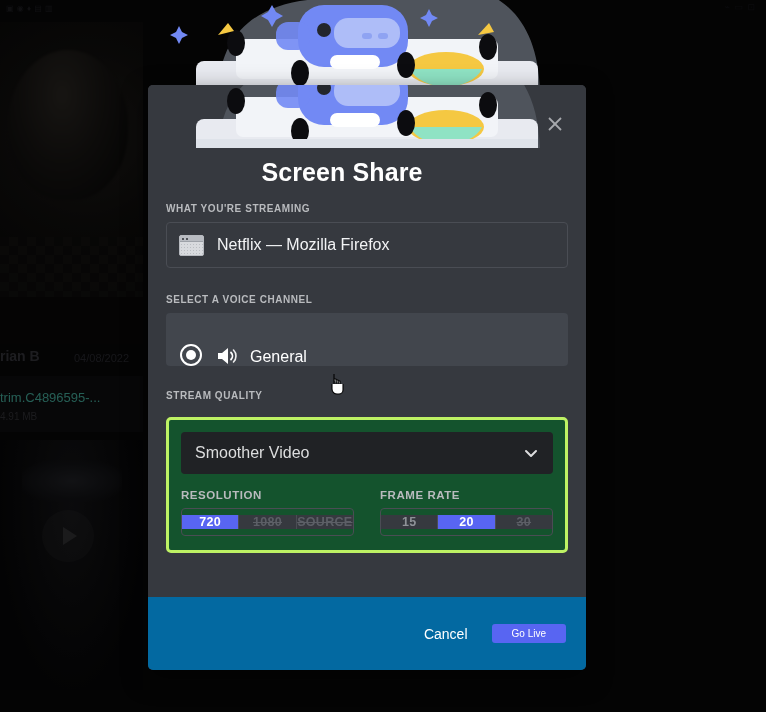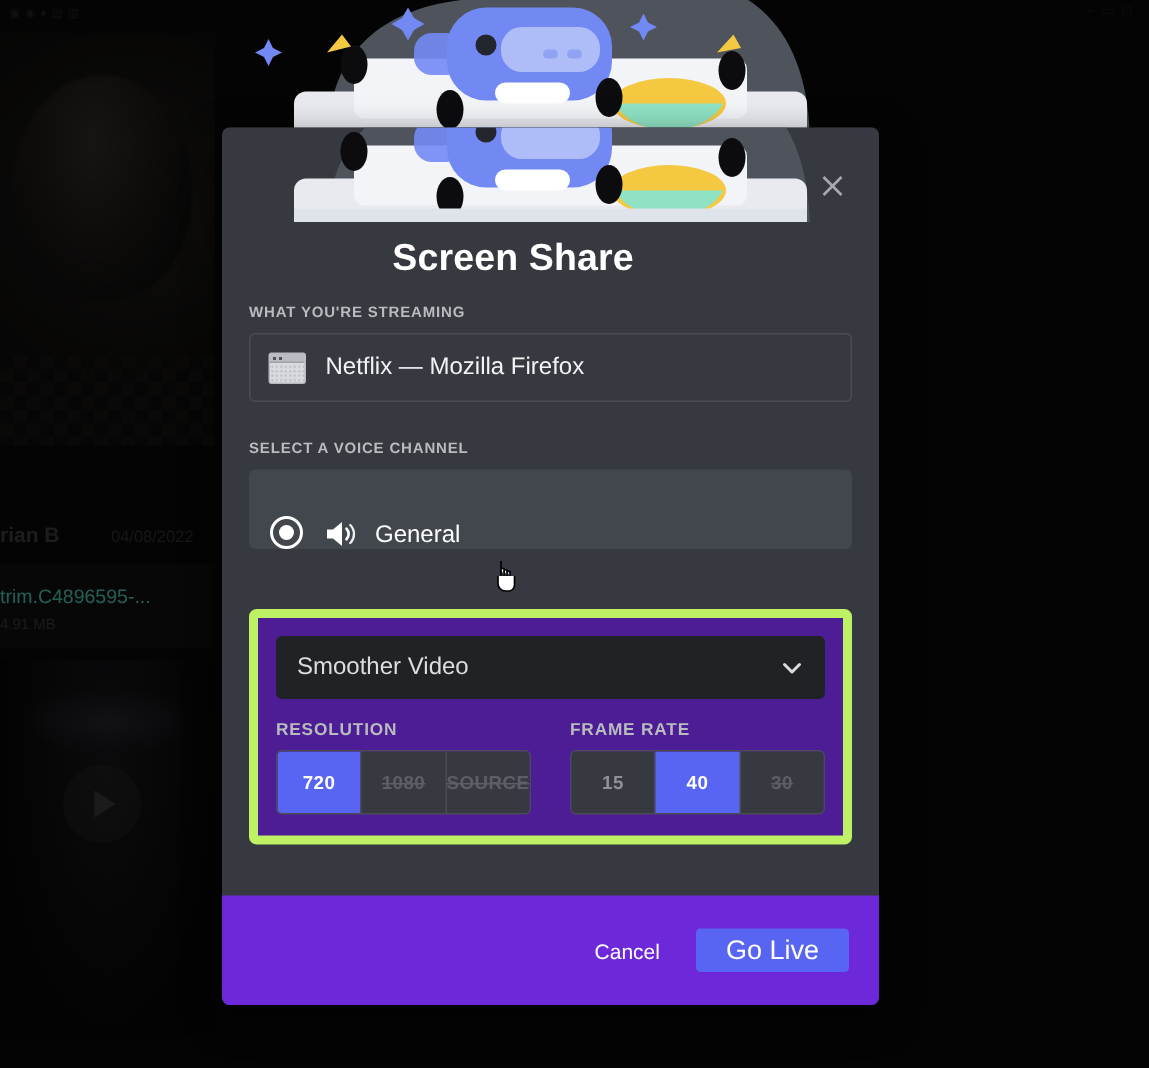--- a/index.html
+++ b/index.html
@@ -168,62 +168,63 @@
     display:flex; align-items:center; justify-content:center; flex:none;
   }
   .radio .inner{ width:10px; height:10px; border-radius:50%; background:#ffffff; }
   .spk{ margin-left:14px; width:22px; height:20px; flex:none; }
   .voice-name{ margin-left:12px; font-size:16px; color:#ffffff; }
 
   .gap-b{ height:24px; }
 
   
   .quality-panel{
-    margin:16px 18px; border:6px solid #bef264; border-radius:5px;
-    padding:12px 12px 14px 12px; background:#4c1d95;
+    margin:16px 18px; border:3px solid #bef264; border-radius:5px;
+    padding:12px 12px 14px 12px; background:#14532d;
   }
   .select{
     height:42px; background:#202225; border-radius:4px;
     display:flex; align-items:center; justify-content:space-between;
     padding:0 14px; cursor:pointer;
   }
   .select .val{ font-size:16px; color:#dcddde; }
   .select .chev{ width:16px; height:16px; stroke:#dcddde; stroke-width:2; fill:none; }
 
   .opt-grid{ display:flex; gap:26px; margin-top:15px; }
   .opt-col{ flex:1; }
   .opt-label{
     font-size:11.5px; font-weight:bold; letter-spacing:.55px; color:#b9bbbe;
     margin-bottom:7px;
   }
   .seg{
     display:flex; border:1px solid #4a4d54; border-radius:4px; overflow:hidden;
-    height:43px;
+    height:28px;
+    align-items:center;
   }
   .seg .cell{
     flex:1; display:flex; align-items:center; justify-content:center;
     font-size:12.5px; font-weight:bold; color:#8e9297; cursor:pointer;
     border-right:1px solid #4a4d54; background:#36393f; letter-spacing:.3px;
   }
   .seg .cell:last-child{ border-right:none; }
   .seg .cell.active{ background:#5865f2; color:#ffffff; }
   .seg .cell.disabled{ color:#5c5f66; text-decoration:line-through; cursor:default; }
 
   
   .footer{
     position:absolute; left:0; bottom:0; width:438px; height:73px;
-    background:#6d28d9; display:flex; align-items:center;
+    background:#0369a1; display:flex; align-items:center;
     justify-content:flex-end; padding-right:20px; gap:8px;
   }
   .btn-cancel{
     font-size:14px; color:#ffffff; background:none; border:none;
     padding:9px 16px; cursor:pointer; font-family:inherit;
   }
   .btn-golive{
-    font-size:18px; font-weight:500; color:#ffffff; background:#5865f2;
+    font-size:10px; font-weight:500; color:#ffffff; background:#5865f2;
     border:none; border-radius:3px; padding:4px 20px; cursor:pointer;
     font-family:inherit;
   }
 
   
   .cursor{ position:absolute; left:329px; top:372px; width:16px; height:24px; z-index:30; }
 </style>
 </head>
 <body>
 
@@ -348,20 +349,21 @@
         <svg class="spk" viewBox="0 0 22 20">
           <path d="M2 7 h4 l6 -5 v16 l-6 -5 h-4 z" fill="#ffffff"></path>
           <path d="M15 6.5 a5 5 0 0 1 0 7" stroke="#ffffff" stroke-width="1.8" fill="none" stroke-linecap="round"></path>
           <path d="M17.5 4 a8.5 8.5 0 0 1 0 12" stroke="#ffffff" stroke-width="1.6" fill="none" stroke-linecap="round" opacity=".9"></path>
         </svg>
         <div class="voice-name">General</div>
       </div>
 
       <div class="gap-b"></div>
 
+      <div class="section-label">STREAM QUALITY</div>
 
       <div class="quality-panel">
         <div class="select">
           <div class="val">Smoother Video</div>
           <svg class="chev" viewBox="0 0 16 16">
             <polyline points="3,6 8,11 13,6" stroke-linecap="round" stroke-linejoin="round"></polyline>
           </svg>
         </div>
 
         <div class="opt-grid">
@@ -371,21 +373,21 @@
               <div class="cell active">720</div>
               <div class="cell disabled">1080</div>
               <div class="cell disabled">SOURCE</div>
             </div>
           </div>
 
           <div class="opt-col">
             <div class="opt-label">FRAME RATE</div>
             <div class="seg">
               <div class="cell">15</div>
-              <div class="cell active">40</div>
+              <div class="cell active">20</div>
               <div class="cell disabled">30</div>
             </div>
           </div>
         </div>
       </div>
     </div>
 
     <div class="footer">
       <button class="btn-cancel">Cancel</button>
       <button class="btn-golive">Go Live</button>

